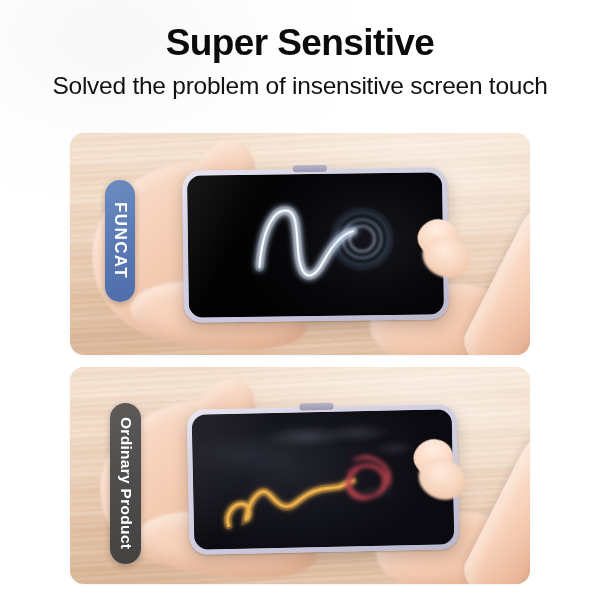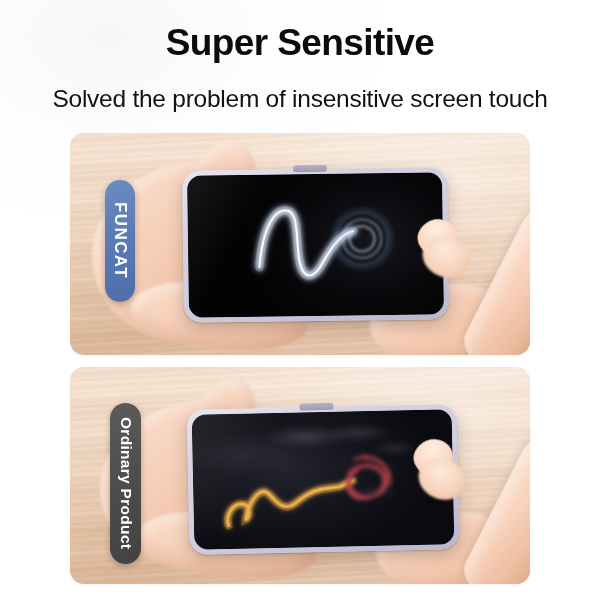--- a/index.html
+++ b/index.html
@@ -37,21 +37,21 @@
     margin: 0;
     padding-top: 24px;
     font-family: "Liberation Sans", sans-serif;
     font-size: 37px;
     font-weight: bold;
     letter-spacing: -0.6px;
     color: #0b0b0b;
     line-height: 1.05;
   }
   .subtitle {
-    margin: 13px;
+    margin: 0;
     padding-top: 10px;
     font-family: "Liberation Sans", sans-serif;
     font-size: 24.5px;
     font-weight: normal;
     letter-spacing: -0.25px;
     color: #121212;
     line-height: 1.1;
   }
 
   

